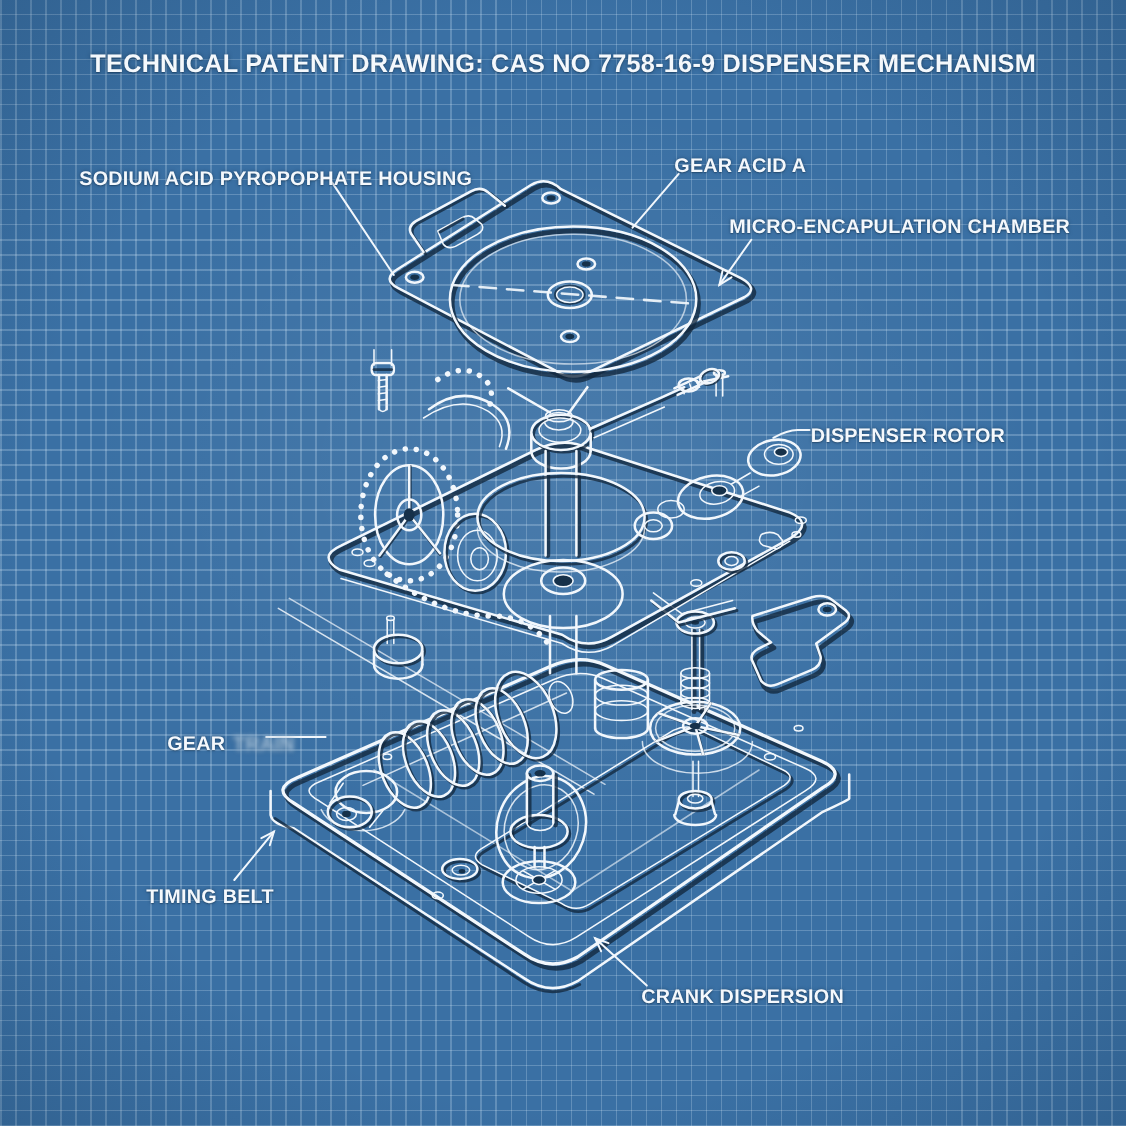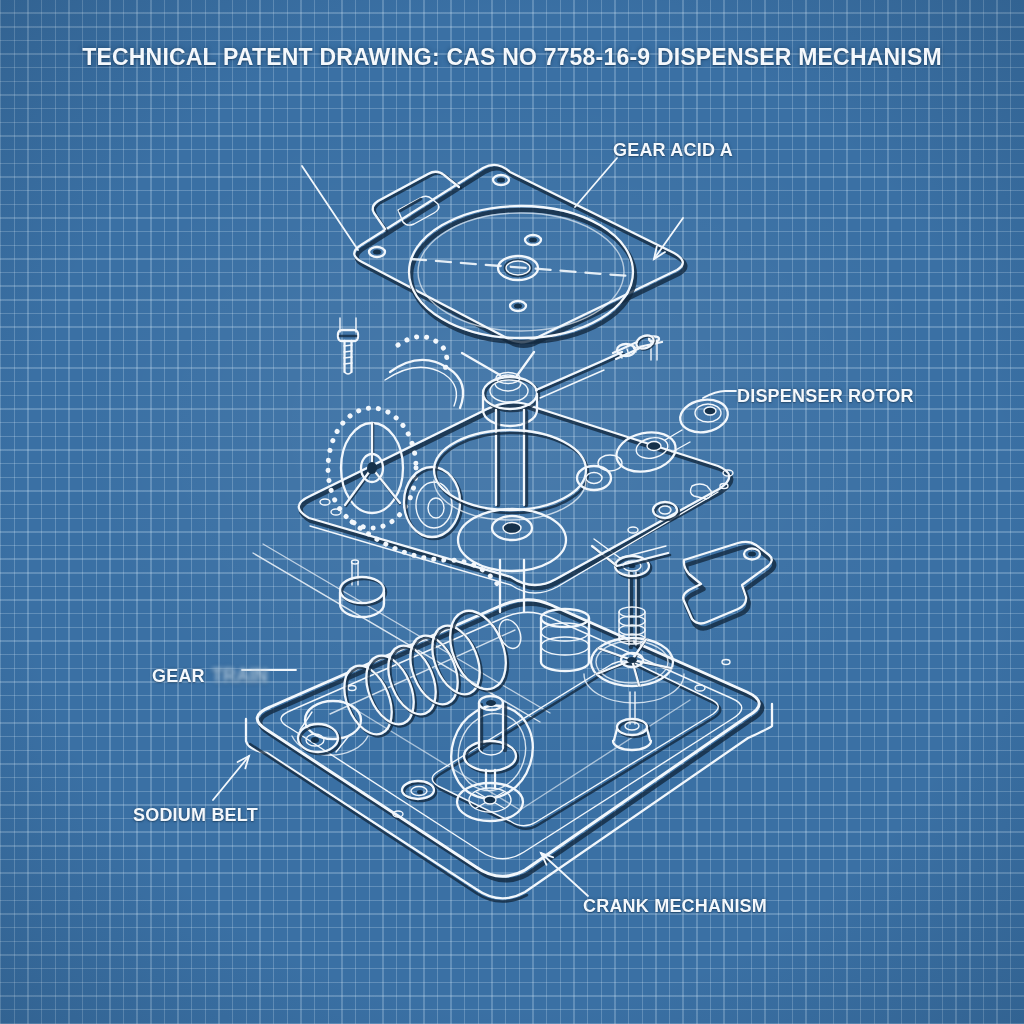--- a/index.html
+++ b/index.html
@@ -359,18 +359,20 @@
       </g>
       <g>
         <path class="lead" d="M 588,896 L 541,853"></path>
         <path class="lead" d="M 546.5,864.8 L 541,853 L 553.2,857.4" stroke-width="1.6"></path>
       </g>
     </g>
   </svg>
 
   <div class="title">TECHNICAL PATENT DRAWING: CAS NO 7758-16-9 DISPENSER MECHANISM</div>
 
+  <div class="lbl" style="left:72px;top:152px">SODIUM ACID PYROPOPHATE HOUSING</div>
   <div class="lbl" style="left:613px;top:140px">GEAR ACID A</div>
+  <div class="lbl" style="left:663px;top:196px">MICRO-ENCAPULATION CHAMBER</div>
   <div class="lbl" style="left:737px;top:386px">DISPENSER ROTOR</div>
   <div class="lbl" style="left:152px;top:666px"><span>GEAR</span><span class="smudge">TRAIN</span></div>
-  <div class="lbl" style="left:133px;top:805px">SODIUM BELT</div>
-  <div class="lbl" style="left:583px;top:896px">CRANK MECHANISM</div>
+  <div class="lbl" style="left:133px;top:805px">TIMING BELT</div>
+  <div class="lbl" style="left:583px;top:896px">CRANK DISPERSION</div>
 </div>
 
 </body></html>

